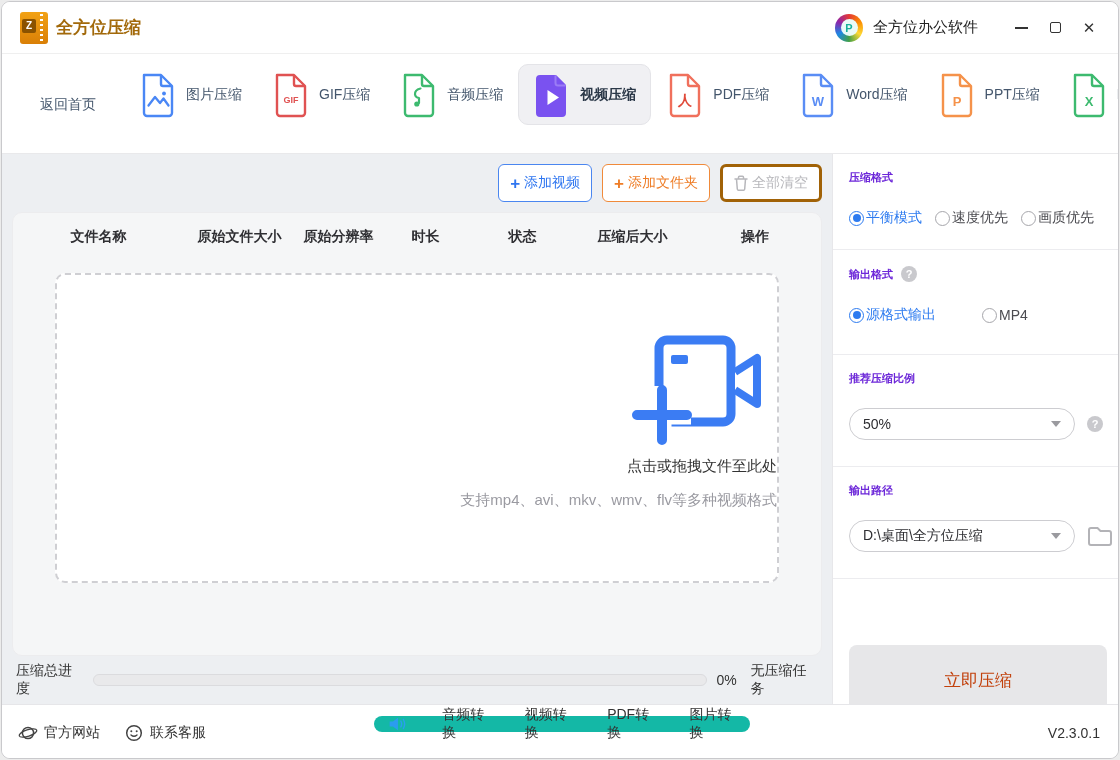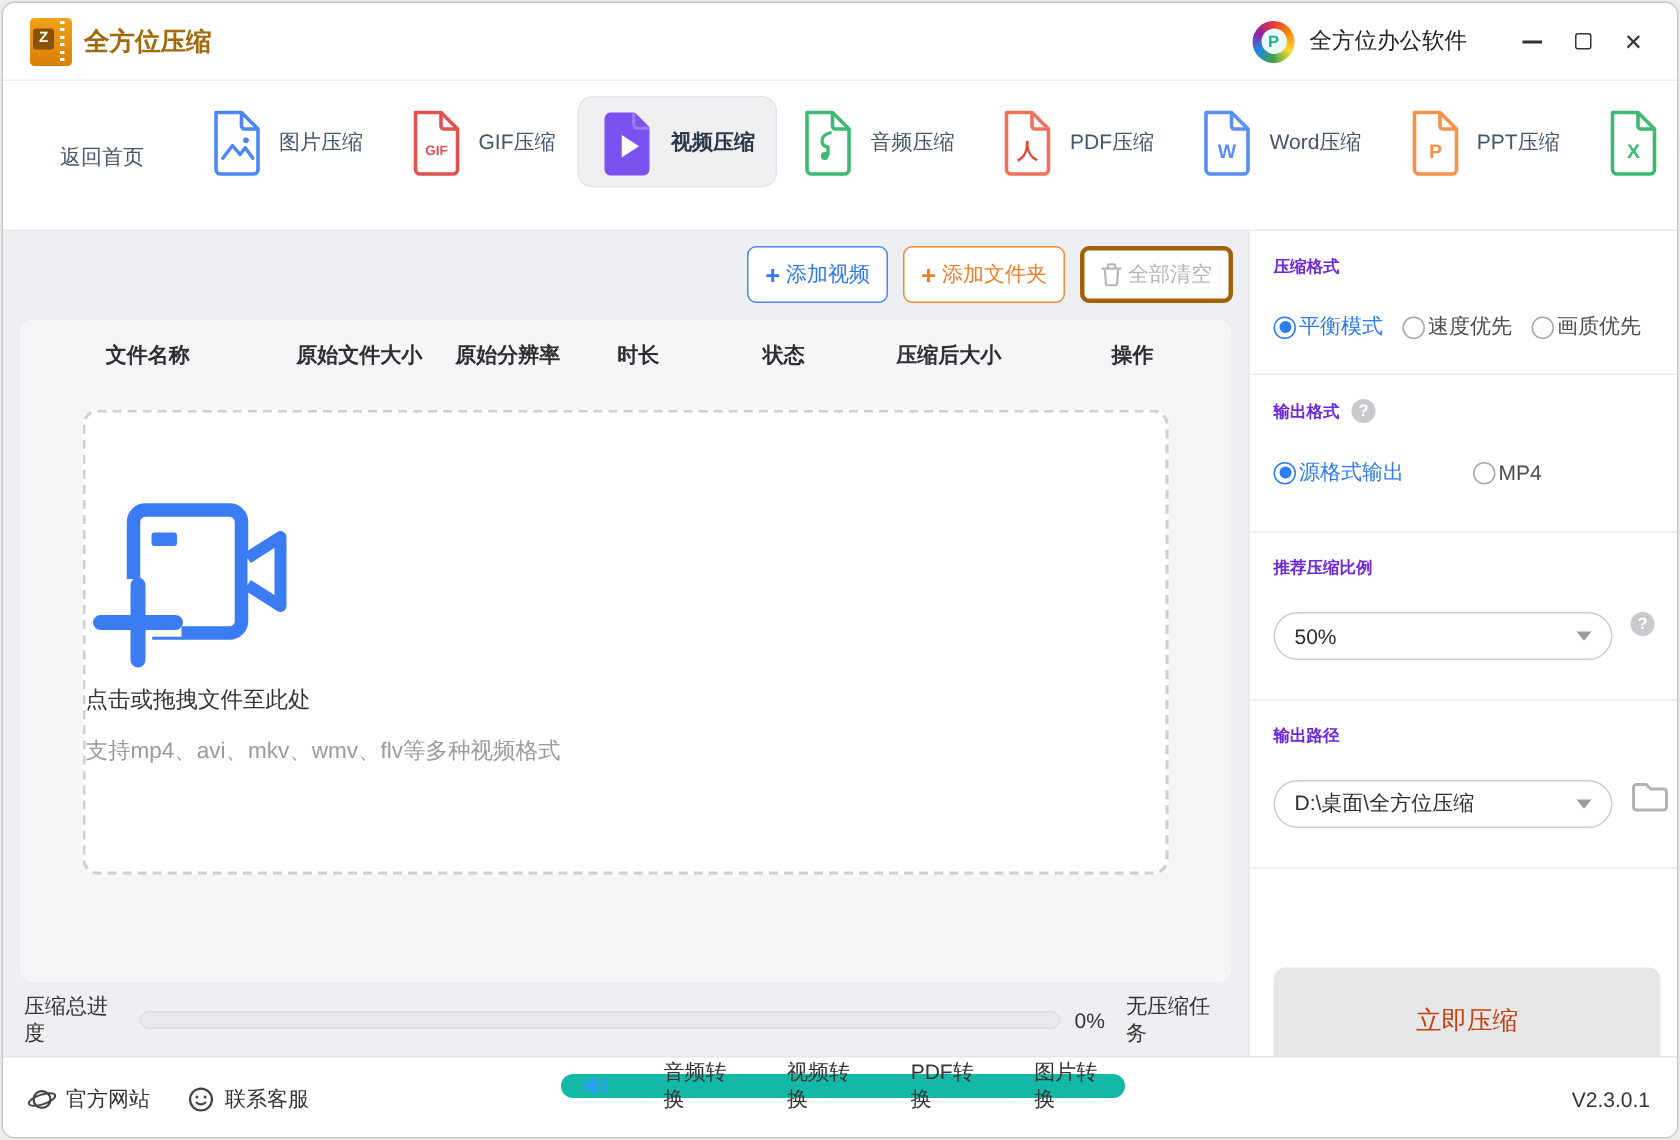--- a/index.html
+++ b/index.html
@@ -40,21 +40,21 @@
   .act-btn { height:38px; display:flex; align-items:center; gap:4px; background:#fff; border-radius:6px; padding:0 11px; font-size:14px; cursor:pointer; }
   .act-btn .plus { font-size:17px; font-weight:bold; line-height:1; }
   .btn-blue { border:1px solid #4a86f0; color:#2f76f0; }
   .btn-orange { border:1px solid #f08a3a; color:#ee7d27; }
   .btn-gray { border:3px solid #a16207; color:#b7b7bb; }
 
   .table-panel { margin:0 10px; height:444px; background:#f5f6f7; border:1px solid #ececee; border-radius:10px; }
   .thead { display:grid; grid-template-columns:171px 111px 87px 87px 107px 113px 132px; height:48px; align-items:center; }
   .thead div { text-align:center; font-size:14px; color:#2f2f33; font-weight:bold; }
 
-  .dropzone { width:724px; margin:12px auto 0; height:310px; background:#fff; border:2px dashed #cfcfd3; border-radius:10px; display:flex; flex-direction:column; align-items:flex-start; padding-top:52px; cursor:pointer; }
+  .dropzone { width:724px; margin:12px auto 0; height:310px; background:#fff; border:2px dashed #cfcfd3; border-radius:10px; display:flex; flex-direction:column; align-items:flex-end; padding-top:52px; cursor:pointer; }
   .dz-title { margin-top:8px; font-size:15px; color:#333; }
   .dz-sub { margin-top:15px; font-size:15px; color:#9a9aa1; }
 
   .progress-row { position:absolute; left:0; right:0; bottom:0; height:48px; display:flex; align-items:center; padding:0 14px; }
   .pg-label { font-size:14px; color:#333; }
   .pg-bar { flex:0 0 614px; height:12px; margin-left:10px; background:#e9e9eb; border:1px solid #dbdbde; border-radius:7px; overflow:hidden; }
   .pg-fill { height:100%; width:0%; background:#3b7cf3; }
   .pg-pct { font-size:14px; color:#333; margin-left:9px; }
   .pg-status { font-size:14px; color:#333; margin-left:14px; }
 
@@ -64,21 +64,21 @@
   .sec-title { font-size:11px; color:#6d28d9; font-weight:bold; }
   .help { width:16px; height:16px; border-radius:50%; background:#c9c9cd; color:#fff; font-size:11px; font-weight:bold; display:inline-flex; align-items:center; justify-content:center; cursor:pointer; }
   .radio-row { display:flex; align-items:center; margin:24px 0 22px; }
   .opt { display:flex; align-items:center; gap:2px; cursor:pointer; }
   .radio { width:15px; height:15px; border-radius:50%; border:1px solid #a6a6ab; background:#fff; position:relative; flex:none; }
   .opt.sel .radio { border:1.5px solid #2d7bf0; }
   .opt.sel .radio::after { content:""; position:absolute; inset:2.5px; border-radius:50%; background:#2d7bf0; }
   .opt .olbl { font-size:14px; color:#4b4b50; white-space:nowrap; }
   .opt.sel .olbl { color:#2d7bf0; }
   .divider { height:1px; background:#ececef; }
-  .select-row { display:flex; align-items:flex-start; gap:12px; margin:22px 0 26px; }
+  .select-row { display:flex; align-items:center; gap:12px; margin:22px 0 26px; }
   .select { width:226px; height:32px; border:1px solid #cdcdd1; border-radius:16px; background:#fff; display:flex; align-items:center; justify-content:space-between; padding:0 13px; font-size:14px; color:#2e2e32; cursor:pointer; }
   .caret { width:0; height:0; border-left:5px solid transparent; border-right:5px solid transparent; border-top:6px solid #9a9a9f; }
   .compress-btn { margin:66px 16px 0; height:70px; background:#e7e7e9; border:none; border-radius:8px; color:#c2410c; font-size:17px; width:258px; cursor:default; font-family:inherit; }
 
   
   .footer { position:relative; height:56px; border-top:1px solid #e6e6e9; background:#fff; display:flex; align-items:center; padding:0 16px; }
   .f-link { display:flex; align-items:center; gap:6px; font-size:14px; color:#333; cursor:pointer; }
   .f-link + .f-link { margin-left:24px; }
   .conv-pill { position:absolute; left:372px; top:11px; width:376px; height:16px; background:#14b8a6; border-radius:17px; display:flex; align-items:center; padding:0 14px; }
   .conv-link { font-size:14px; color:#333; margin-left:36px; cursor:pointer; }
@@ -134,37 +134,37 @@
 
       <div class="tb-item">
         <svg width="38" height="46" viewBox="0 0 38 46">
           <path d="M5 3 h17 l11 11 v27 a3 3 0 0 1 -3 3 H8 a3 3 0 0 1 -3 -3 z" fill="none" stroke="#e05252" stroke-width="2.4" stroke-linejoin="round"></path>
           <path d="M22 3 v9 a2 2 0 0 0 2 2 h9" fill="none" stroke="#e05252" stroke-width="2.4"></path>
           <text x="19" y="31" text-anchor="middle" font-size="9" font-weight="bold" fill="#e05252" font-family="Liberation Sans, sans-serif">GIF</text>
         </svg>
         <div class="lbl">GIF压缩</div>
       </div>
 
-      <div class="tb-item selected">
-        <svg width="38" height="46" viewBox="0 0 38 46">
-          <path d="M7 3 h15 a3 3 0 0 1 2.1 0.9 l8 8 a3 3 0 0 1 0.9 2.1 v27 a4 4 0 0 1 -4 4 H7 a4 4 0 0 1 -4 -4 V7 a4 4 0 0 1 4 -4 z" fill="#7a52f0"></path>
-          <path d="M22.5 3.5 v7.5 a2.5 2.5 0 0 0 2.5 2.5 h7.5" fill="none" stroke="#9b7cf6" stroke-width="2"></path>
-          <path d="M14.5 18 L26 25.5 L14.5 33 z" fill="#ffffff"></path>
-        </svg>
-        <div class="lbl">视频压缩</div>
-      </div>
-
       <div class="tb-item">
         <svg width="38" height="46" viewBox="0 0 38 46">
           <path d="M5 3 h17 l11 11 v27 a3 3 0 0 1 -3 3 H8 a3 3 0 0 1 -3 -3 z" fill="none" stroke="#3dba6f" stroke-width="2.4" stroke-linejoin="round"></path>
           <path d="M22 3 v9 a2 2 0 0 0 2 2 h9" fill="none" stroke="#3dba6f" stroke-width="2.4"></path>
           <path d="M20.5 16.5 q-6 1.5 -5.5 6 q0.4 3 4 3.5 M19 26 v5" fill="none" stroke="#3dba6f" stroke-width="2.2" stroke-linecap="round"></path>
           <circle cx="16.8" cy="32" r="2.6" fill="#3dba6f"></circle>
         </svg>
         <div class="lbl">音频压缩</div>
+      </div>
+
+      <div class="tb-item selected">
+        <svg width="38" height="46" viewBox="0 0 38 46">
+          <path d="M7 3 h15 a3 3 0 0 1 2.1 0.9 l8 8 a3 3 0 0 1 0.9 2.1 v27 a4 4 0 0 1 -4 4 H7 a4 4 0 0 1 -4 -4 V7 a4 4 0 0 1 4 -4 z" fill="#7a52f0"></path>
+          <path d="M22.5 3.5 v7.5 a2.5 2.5 0 0 0 2.5 2.5 h7.5" fill="none" stroke="#9b7cf6" stroke-width="2"></path>
+          <path d="M14.5 18 L26 25.5 L14.5 33 z" fill="#ffffff"></path>
+        </svg>
+        <div class="lbl">视频压缩</div>
       </div>
 
       <div class="tb-item">
         <svg width="38" height="46" viewBox="0 0 38 46">
           <path d="M5 3 h17 l11 11 v27 a3 3 0 0 1 -3 3 H8 a3 3 0 0 1 -3 -3 z" fill="none" stroke="#f0705c" stroke-width="2.4" stroke-linejoin="round"></path>
           <path d="M22 3 v9 a2 2 0 0 0 2 2 h9" fill="none" stroke="#f0705c" stroke-width="2.4"></path>
           <text x="19" y="33" text-anchor="middle" font-size="14" font-weight="bold" fill="#e04a3a" font-family="Liberation Sans, sans-serif">人</text>
         </svg>
         <div class="lbl">PDF压缩</div>
       </div>

